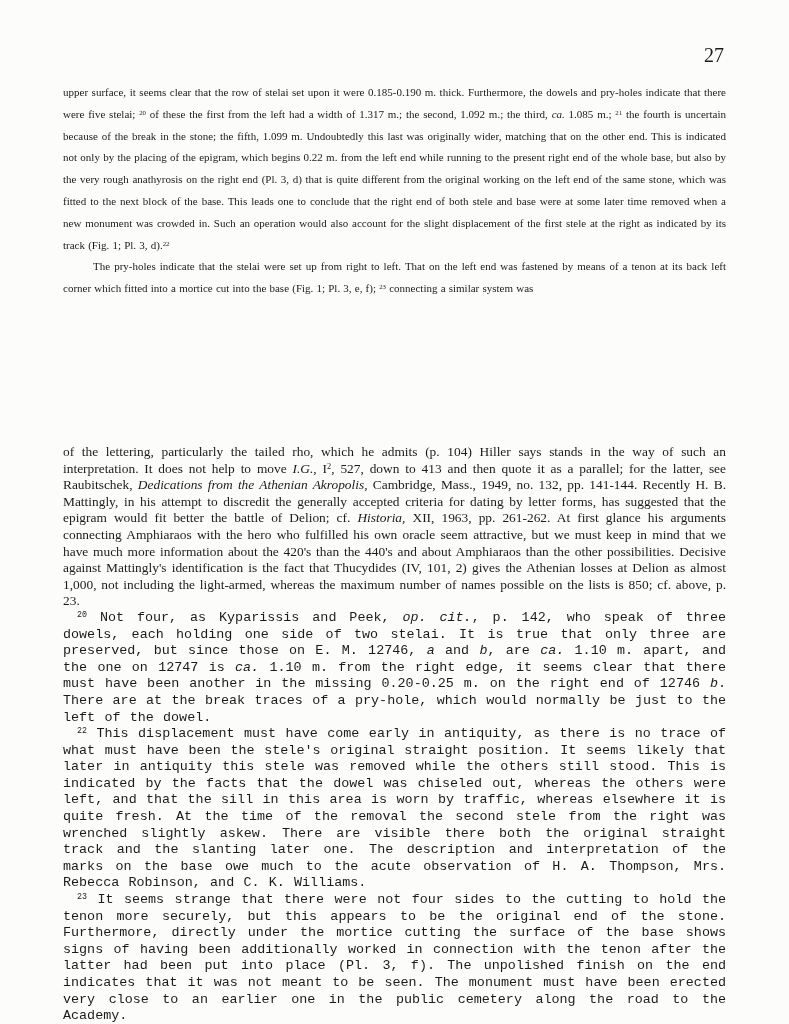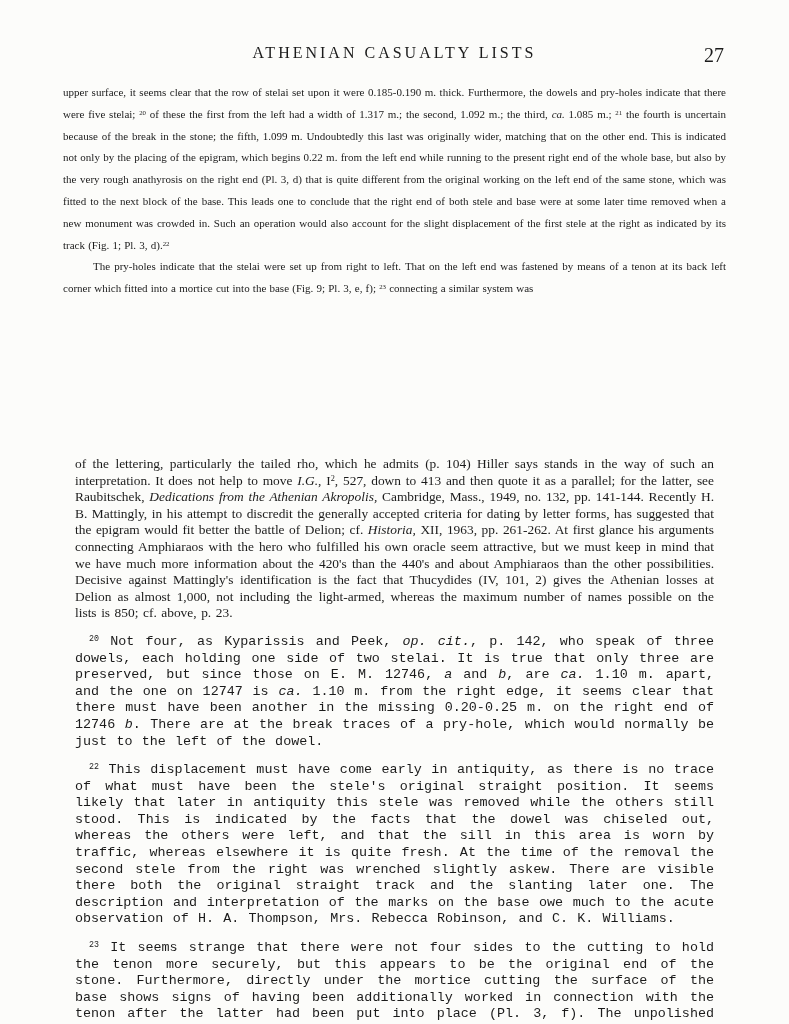--- a/index.html
+++ b/index.html
@@ -50,48 +50,47 @@
     word-spacing: 0.04em;
   }
   .body-para.indent { text-indent: 30px; }
   .footnotes {
     position: absolute;
     top: 444px;
     left: 63px;
     width: 663px;
   }
   .footnote-para {
-    margin: 12px;
+    margin: 0;
     font-size: 13.4px;
     line-height: 16.6px;
     text-align: justify;
     word-spacing: 0.09em;
   }
   .footnote-para.indent { text-indent: 14px; font-family: Liberation Mono, monospace; }
   sup {
     font-size: 0.62em;
     line-height: 0;
     vertical-align: baseline;
     position: relative;
     top: -0.45em;
   }
   .it { font-style: italic; }
 </style>
 </head>
 <body>
 
 <div class="page">
   <header class="running-header">
-    <div class="header-title">ATHENIAN CASUALTY LISTS</div>
     <div class="page-number">27</div>
   </header>
 
   <section id="body-text" class="body-text">
       <p class="body-para"><span>upper surface, it seems clear that the row of stelai set upon it were 0.185-0.190 m. thick. Furthermore, the dowels and pry-holes indicate that there were five stelai; </span><sup>20</sup><span> of these the first from the left had a width of 1.317 m.; the second, 1.092 m.; the third, </span><span class="it">ca.</span><span> 1.085 m.; </span><sup>21</sup><span> the fourth is uncertain because of the break in the stone; the fifth, 1.099 m. Undoubtedly this last was originally wider, matching that on the other end. This is indicated not only by the placing of the epigram, which begins 0.22 m. from the left end while running to the present right end of the whole base, but also by the very rough anathyrosis on the right end (Pl. 3, d) that is quite different from the original working on the left end of the same stone, which was fitted to the next block of the base. This leads one to conclude that the right end of both stele and base were at some later time removed when a new monument was crowded in. Such an operation would also account for the slight displacement of the first stele at the right as indicated by its track (Fig. 1; Pl. 3, d).</span><sup>22</sup></p>
-      <p class="body-para indent"><span>The pry-holes indicate that the stelai were set up from right to left. That on the left end was fastened by means of a tenon at its back left corner which fitted into a mortice cut into the base (Fig. 9; Pl. 3, e, f); </span><sup>23</sup><span> connecting a similar system was</span></p>
+      <p class="body-para indent"><span>The pry-holes indicate that the stelai were set up from right to left. That on the left end was fastened by means of a tenon at its back left corner which fitted into a mortice cut into the base (Fig. 1; Pl. 3, e, f); </span><sup>23</sup><span> connecting a similar system was</span></p>
     </section>
 
   <section id="footnotes" class="footnotes">
       <p class="footnote-para"><span>of the lettering, particularly the tailed rho, which he admits (p. 104) Hiller says stands in the way of such an interpretation. It does not help to move </span><span class="it">I.G.</span><span>, I</span><sup>2</sup><span>, 527, down to 413 and then quote it as a parallel; for the latter, see Raubitschek, </span><span class="it">Dedications from the Athenian Akropolis,</span><span> Cambridge, Mass., 1949, no. 132, pp. 141-144. Recently H. B. Mattingly, in his attempt to discredit the generally accepted criteria for dating by letter forms, has suggested that the epigram would fit better the battle of Delion; cf. </span><span class="it">Historia,</span><span> XII, 1963, pp. 261-262. At first glance his arguments connecting Amphiaraos with the hero who fulfilled his own oracle seem attractive, but we must keep in mind that we have much more information about the 420's than the 440's and about Amphiaraos than the other possibilities. Decisive against Mattingly's identification is the fact that Thucydides (IV, 101, 2) gives the Athenian losses at Delion as almost 1,000, not including the light-armed, whereas the maximum number of names possible on the lists is 850; cf. above, p. 23.</span></p>
       <p class="footnote-para indent"><sup>20</sup><span> Not four, as Kyparissis and Peek, </span><span class="it">op. cit.</span><span>, p. 142, who speak of three dowels, each holding one side of two stelai. It is true that only three are preserved, but since those on E. M. 12746, </span><span class="it">a</span><span> and </span><span class="it">b</span><span>, are </span><span class="it">ca.</span><span> 1.10 m. apart, and the one on 12747 is </span><span class="it">ca.</span><span> 1.10 m. from the right edge, it seems clear that there must have been another in the missing 0.20-0.25 m. on the right end of 12746 </span><span class="it">b</span><span>. There are at the break traces of a pry-hole, which would normally be just to the left of the dowel.</span></p>
       <p class="footnote-para indent"><sup>22</sup><span> This displacement must have come early in antiquity, as there is no trace of what must have been the stele's original straight position. It seems likely that later in antiquity this stele was removed while the others still stood. This is indicated by the facts that the dowel was chiseled out, whereas the others were left, and that the sill in this area is worn by traffic, whereas elsewhere it is quite fresh. At the time of the removal the second stele from the right was wrenched slightly askew. There are visible there both the original straight track and the slanting later one. The description and interpretation of the marks on the base owe much to the acute observation of H. A. Thompson, Mrs. Rebecca Robinson, and C. K. Williams.</span></p>
       <p class="footnote-para indent"><sup>23</sup><span> It seems strange that there were not four sides to the cutting to hold the tenon more securely, but this appears to be the original end of the stone. Furthermore, directly under the mortice cutting the surface of the base shows signs of having been additionally worked in connection with the tenon after the latter had been put into place (Pl. 3, f). The unpolished finish on the end indicates that it was not meant to be seen. The monument must have been erected very close to an earlier one in the public cemetery along the road to the Academy.</span></p>
     </section>
 </div>
 

